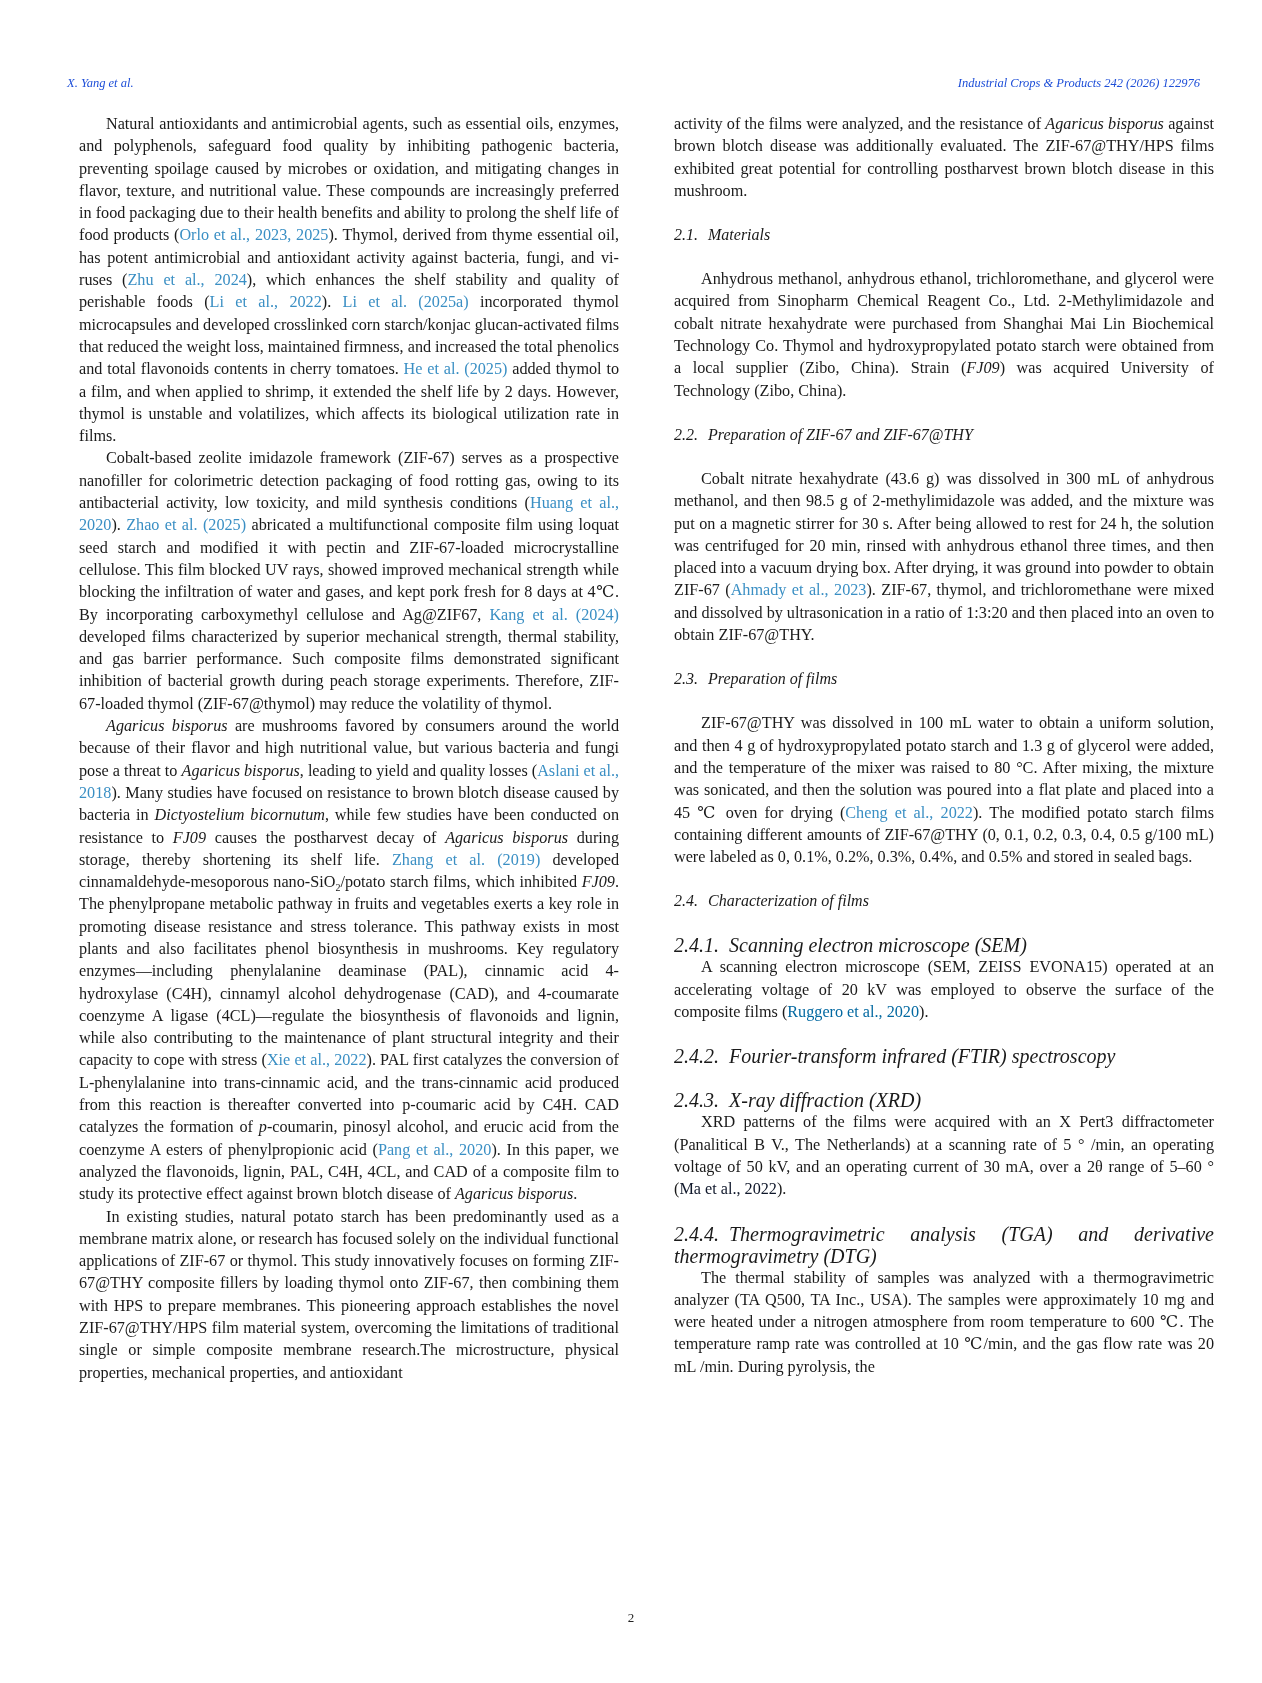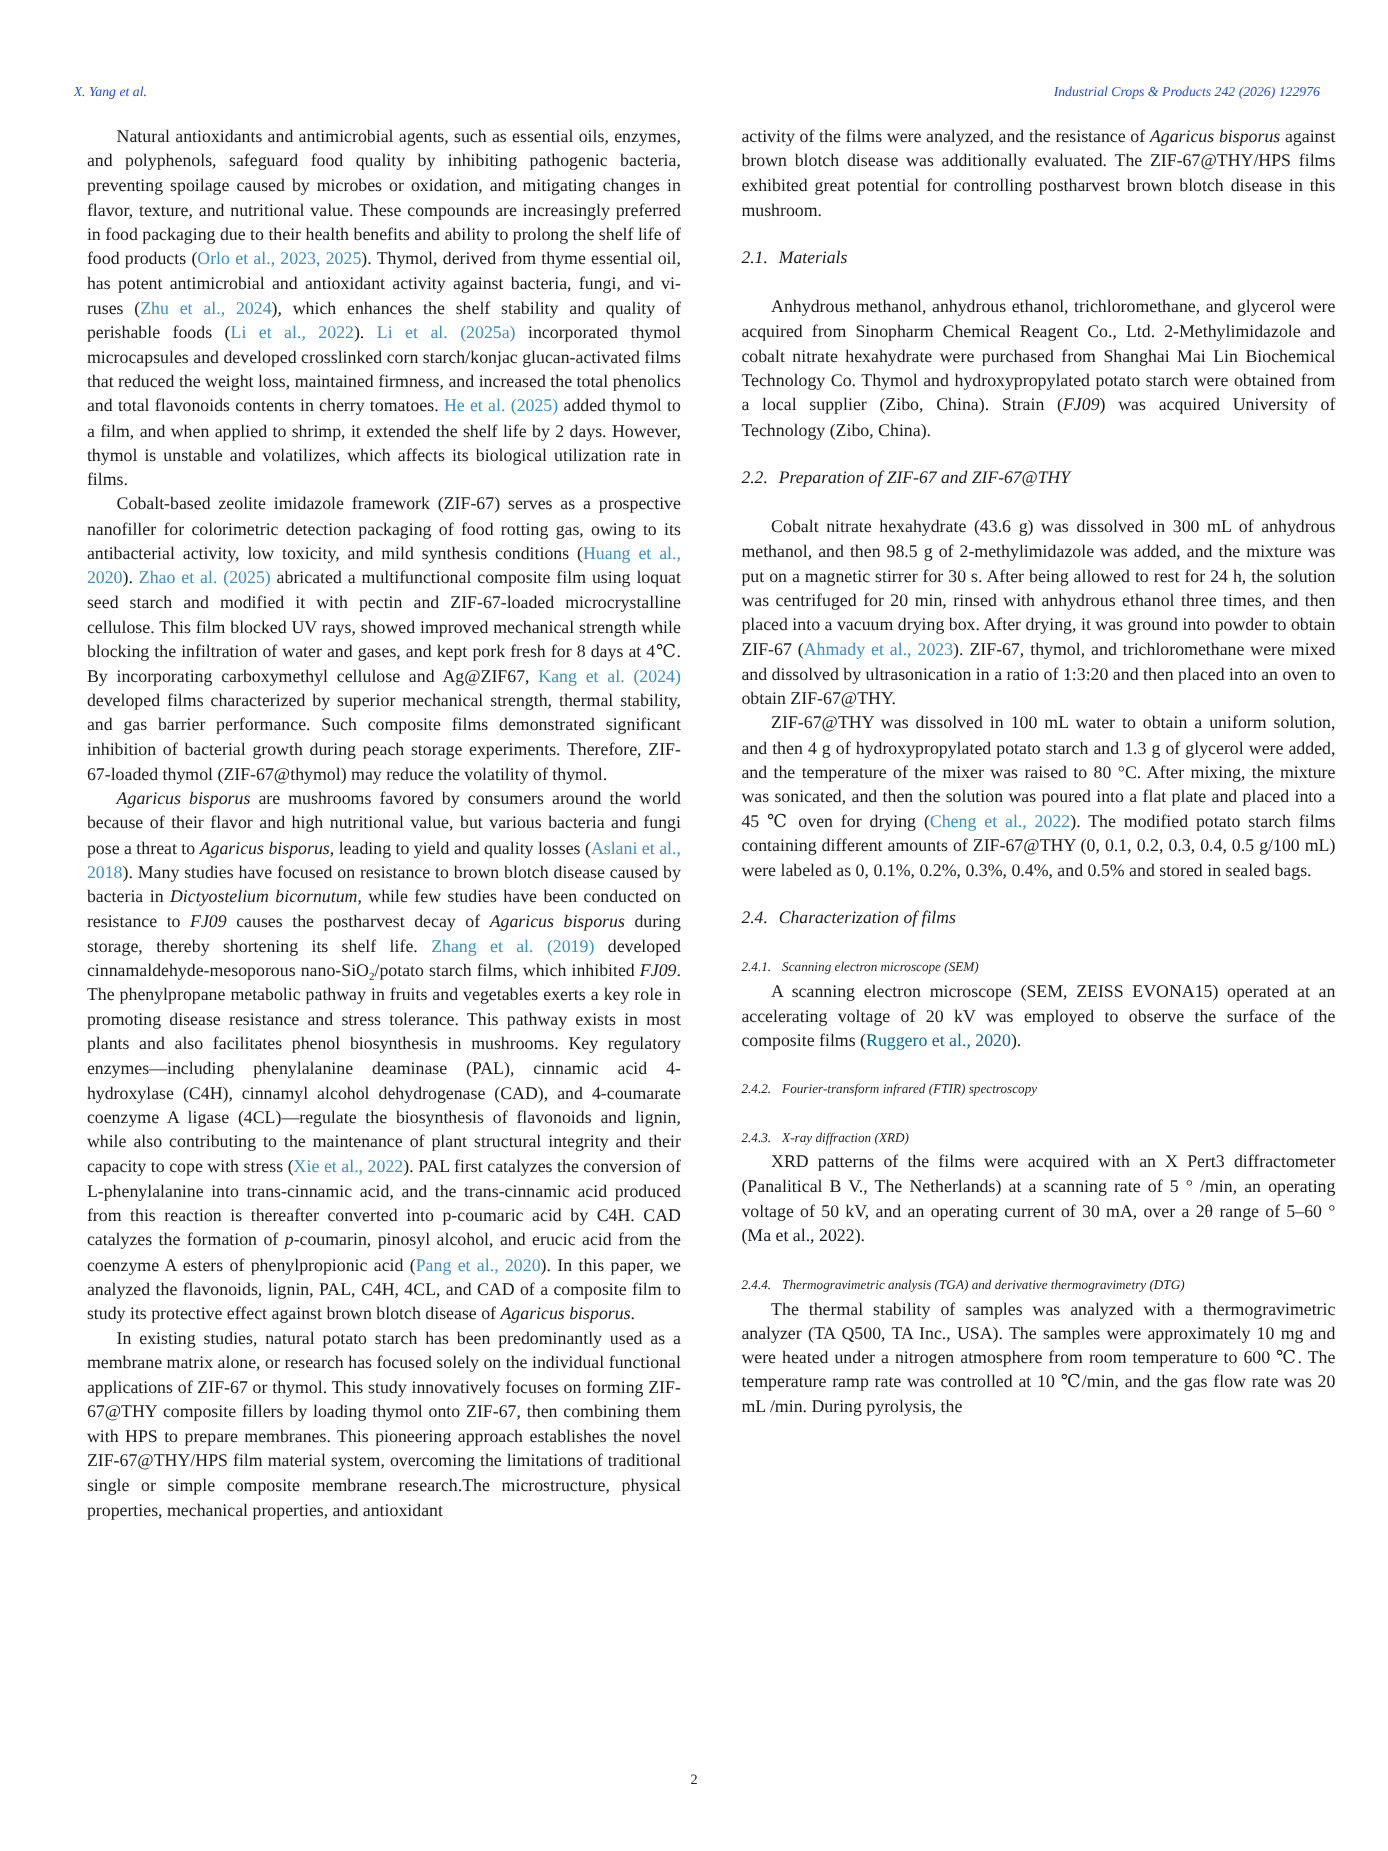--- a/index.html
+++ b/index.html
@@ -26,21 +26,21 @@
   i, .it { font-style: italic; }
   h2.section {
     font-family: "Liberation Serif", serif; font-weight: bold; font-size: 16.5px;
     margin: 22px 0 22px 0; line-height: 22px;
   }
   h3.sub {
     font-style: italic; font-weight: normal; font-size: 16px;
     margin: 22px 0 22px 0; line-height: 22px;
   }
   h4.subsub {
-    font-style: italic; font-weight: normal; font-size: 12px;
+    font-style: italic; font-weight: normal; font-size: 20px;
     margin: 22px 0 0 0; line-height: 22px;
   }
   .num { margin-right: 10px; }
   sub, sup { font-size: 10px; line-height: 0; }
   .page-number {
     position: absolute; top: 1610px; left: 0; right: 0; text-align: center;
     font-size: 13px; color: #222;
   }
 </style>
 </head>
@@ -64,20 +64,21 @@
 <div class="col right">
   <p class="noindent"><span>activity of the films were analyzed, and the resistance of </span><i>Agaricus bis­porus</i><span> against brown blotch disease was additionally evaluated. The ZIF-67@THY/HPS films exhibited great potential for controlling post­harvest brown blotch disease in this mushroom.</span></p>
 
 
   <h3 class="sub"><span class="num">2.1.</span><span>Materials</span></h3>
   <p><span>Anhydrous methanol, anhydrous ethanol, trichloromethane, and glycerol were acquired from Sinopharm Chemical Reagent Co., Ltd. 2-Methylimidazole and cobalt nitrate hexahydrate were purchased from Shanghai Mai Lin Biochemical Technology Co. Thymol and hydrox­ypropylated potato starch were obtained from a local supplier (Zibo, China). Strain (</span><i>FJ09</i><span>) was acquired University of Technology (Zibo, China).</span></p>
 
   <h3 class="sub"><span class="num">2.2.</span><span>Preparation of ZIF-67 and ZIF-67@THY</span></h3>
   <p><span>Cobalt nitrate hexahydrate (43.6 g) was dissolved in 300 mL of anhydrous methanol, and then 98.5 g of 2-methylimidazole was added, and the mixture was put on a magnetic stirrer for 30 s. After being allowed to rest for 24 h, the solution was centrifuged for 20 min, rinsed with anhydrous ethanol three times, and then placed into a vacuum drying box. After drying, it was ground into powder to obtain ZIF-67 (</span><a class="cite" style="color: rgb(58, 143, 196);">Ahmady et al., 2023</a><span>). ZIF-67, thymol, and trichloromethane were mixed and dissolved by ultrasonication in a ratio of 1:3:20 and then placed into an oven to obtain ZIF-67@THY.</span></p>
 
+  <h3 class="sub"><span class="num">2.3.</span><span>Preparation of films</span></h3>
   <p><span>ZIF-67@THY was dissolved in 100 mL water to obtain a uniform solution, and then 4 g of hydroxypropylated potato starch and 1.3 g of glycerol were added, and the temperature of the mixer was raised to 80 °C. After mixing, the mixture was sonicated, and then the solution was poured into a flat plate and placed into a 45 ℃ oven for drying (</span><a class="cite" style="color: rgb(58, 143, 196);">Cheng et al., 2022</a><span>). The modified potato starch films containing different amounts of ZIF-67@THY (0, 0.1, 0.2, 0.3, 0.4, 0.5 g/100 mL) were labeled as 0, 0.1%, 0.2%, 0.3%, 0.4%, and 0.5% and stored in sealed bags.</span></p>
 
   <h3 class="sub" style="margin-bottom:0"><span class="num">2.4.</span><span>Characterization of films</span></h3>
 
   <h4 class="subsub"><span class="num">2.4.1.</span><span>Scanning electron microscope (SEM)</span></h4>
   <p><span>A scanning electron microscope (SEM, ZEISS EVONA15) operated at an accelerating voltage of 20 kV was employed to observe the surface of the composite films (</span><a class="cite" style="color: #0369a1;">Ruggero et al., 2020</a><span>).</span></p>
 
   <h4 class="subsub"><span class="num">2.4.2.</span><span>Fourier-transform infrared (FTIR) spectroscopy</span></h4>
 
   <h4 class="subsub"><span class="num">2.4.3.</span><span>X-ray diffraction (XRD)</span></h4>

